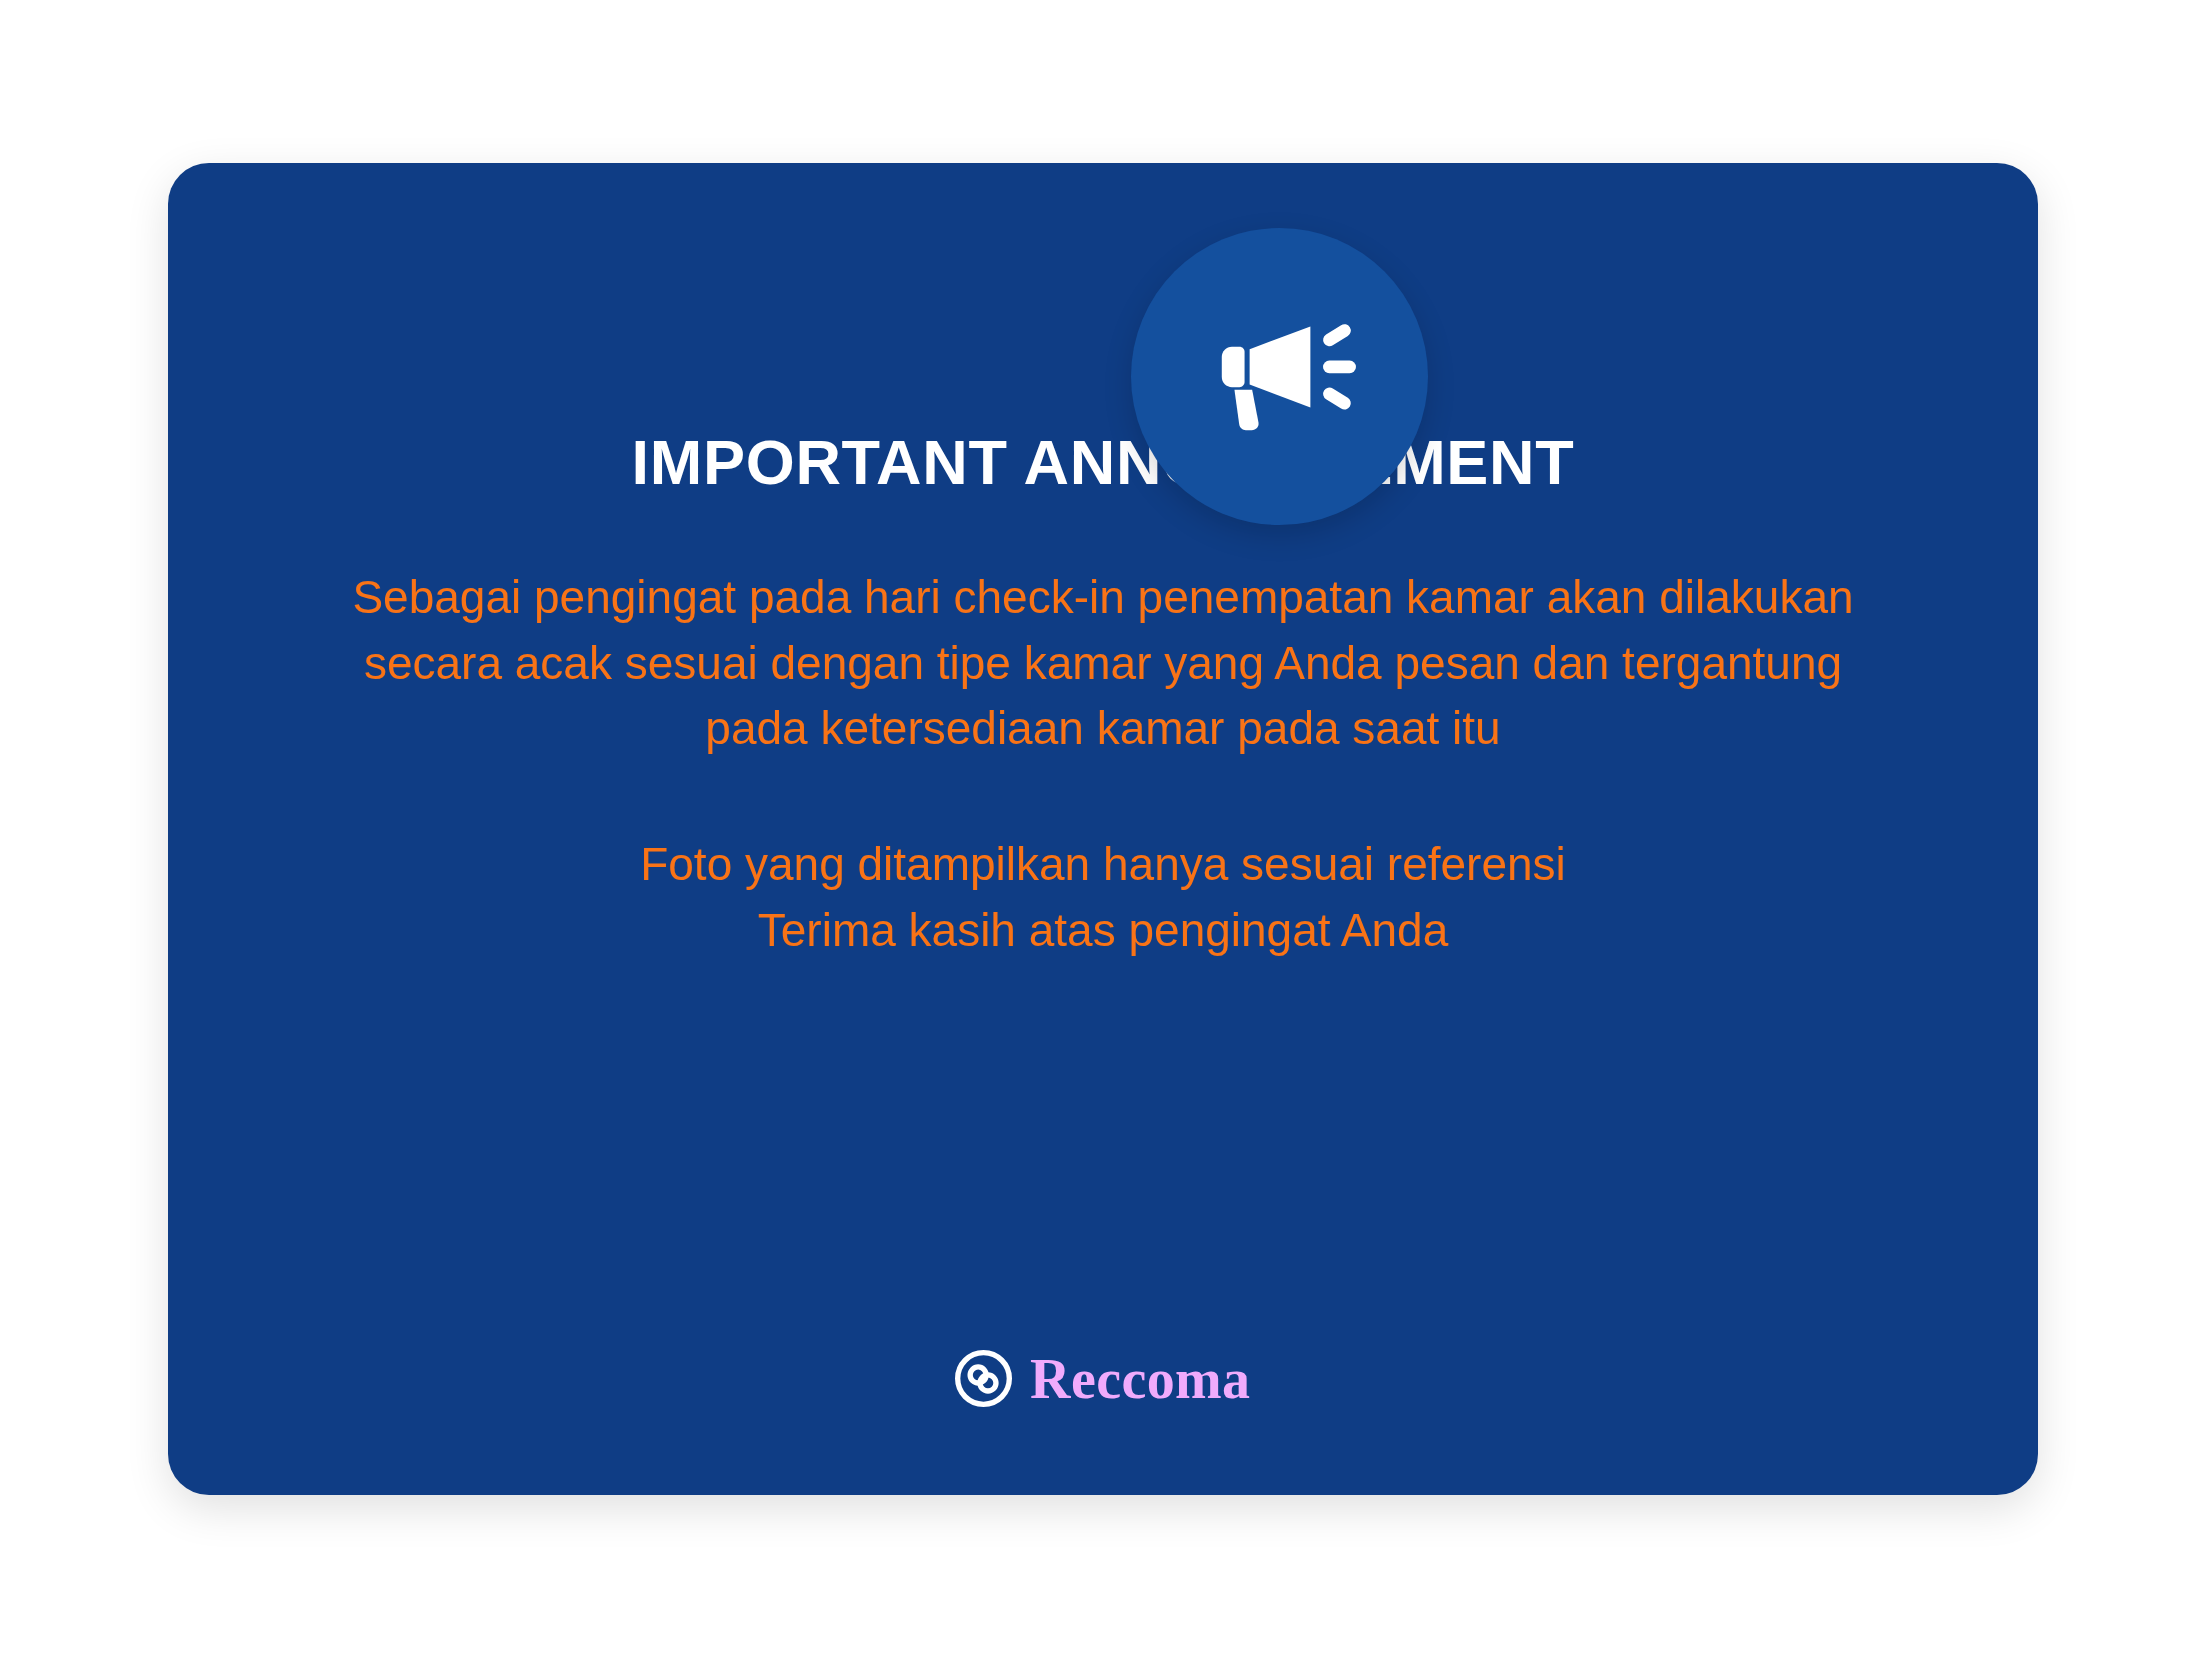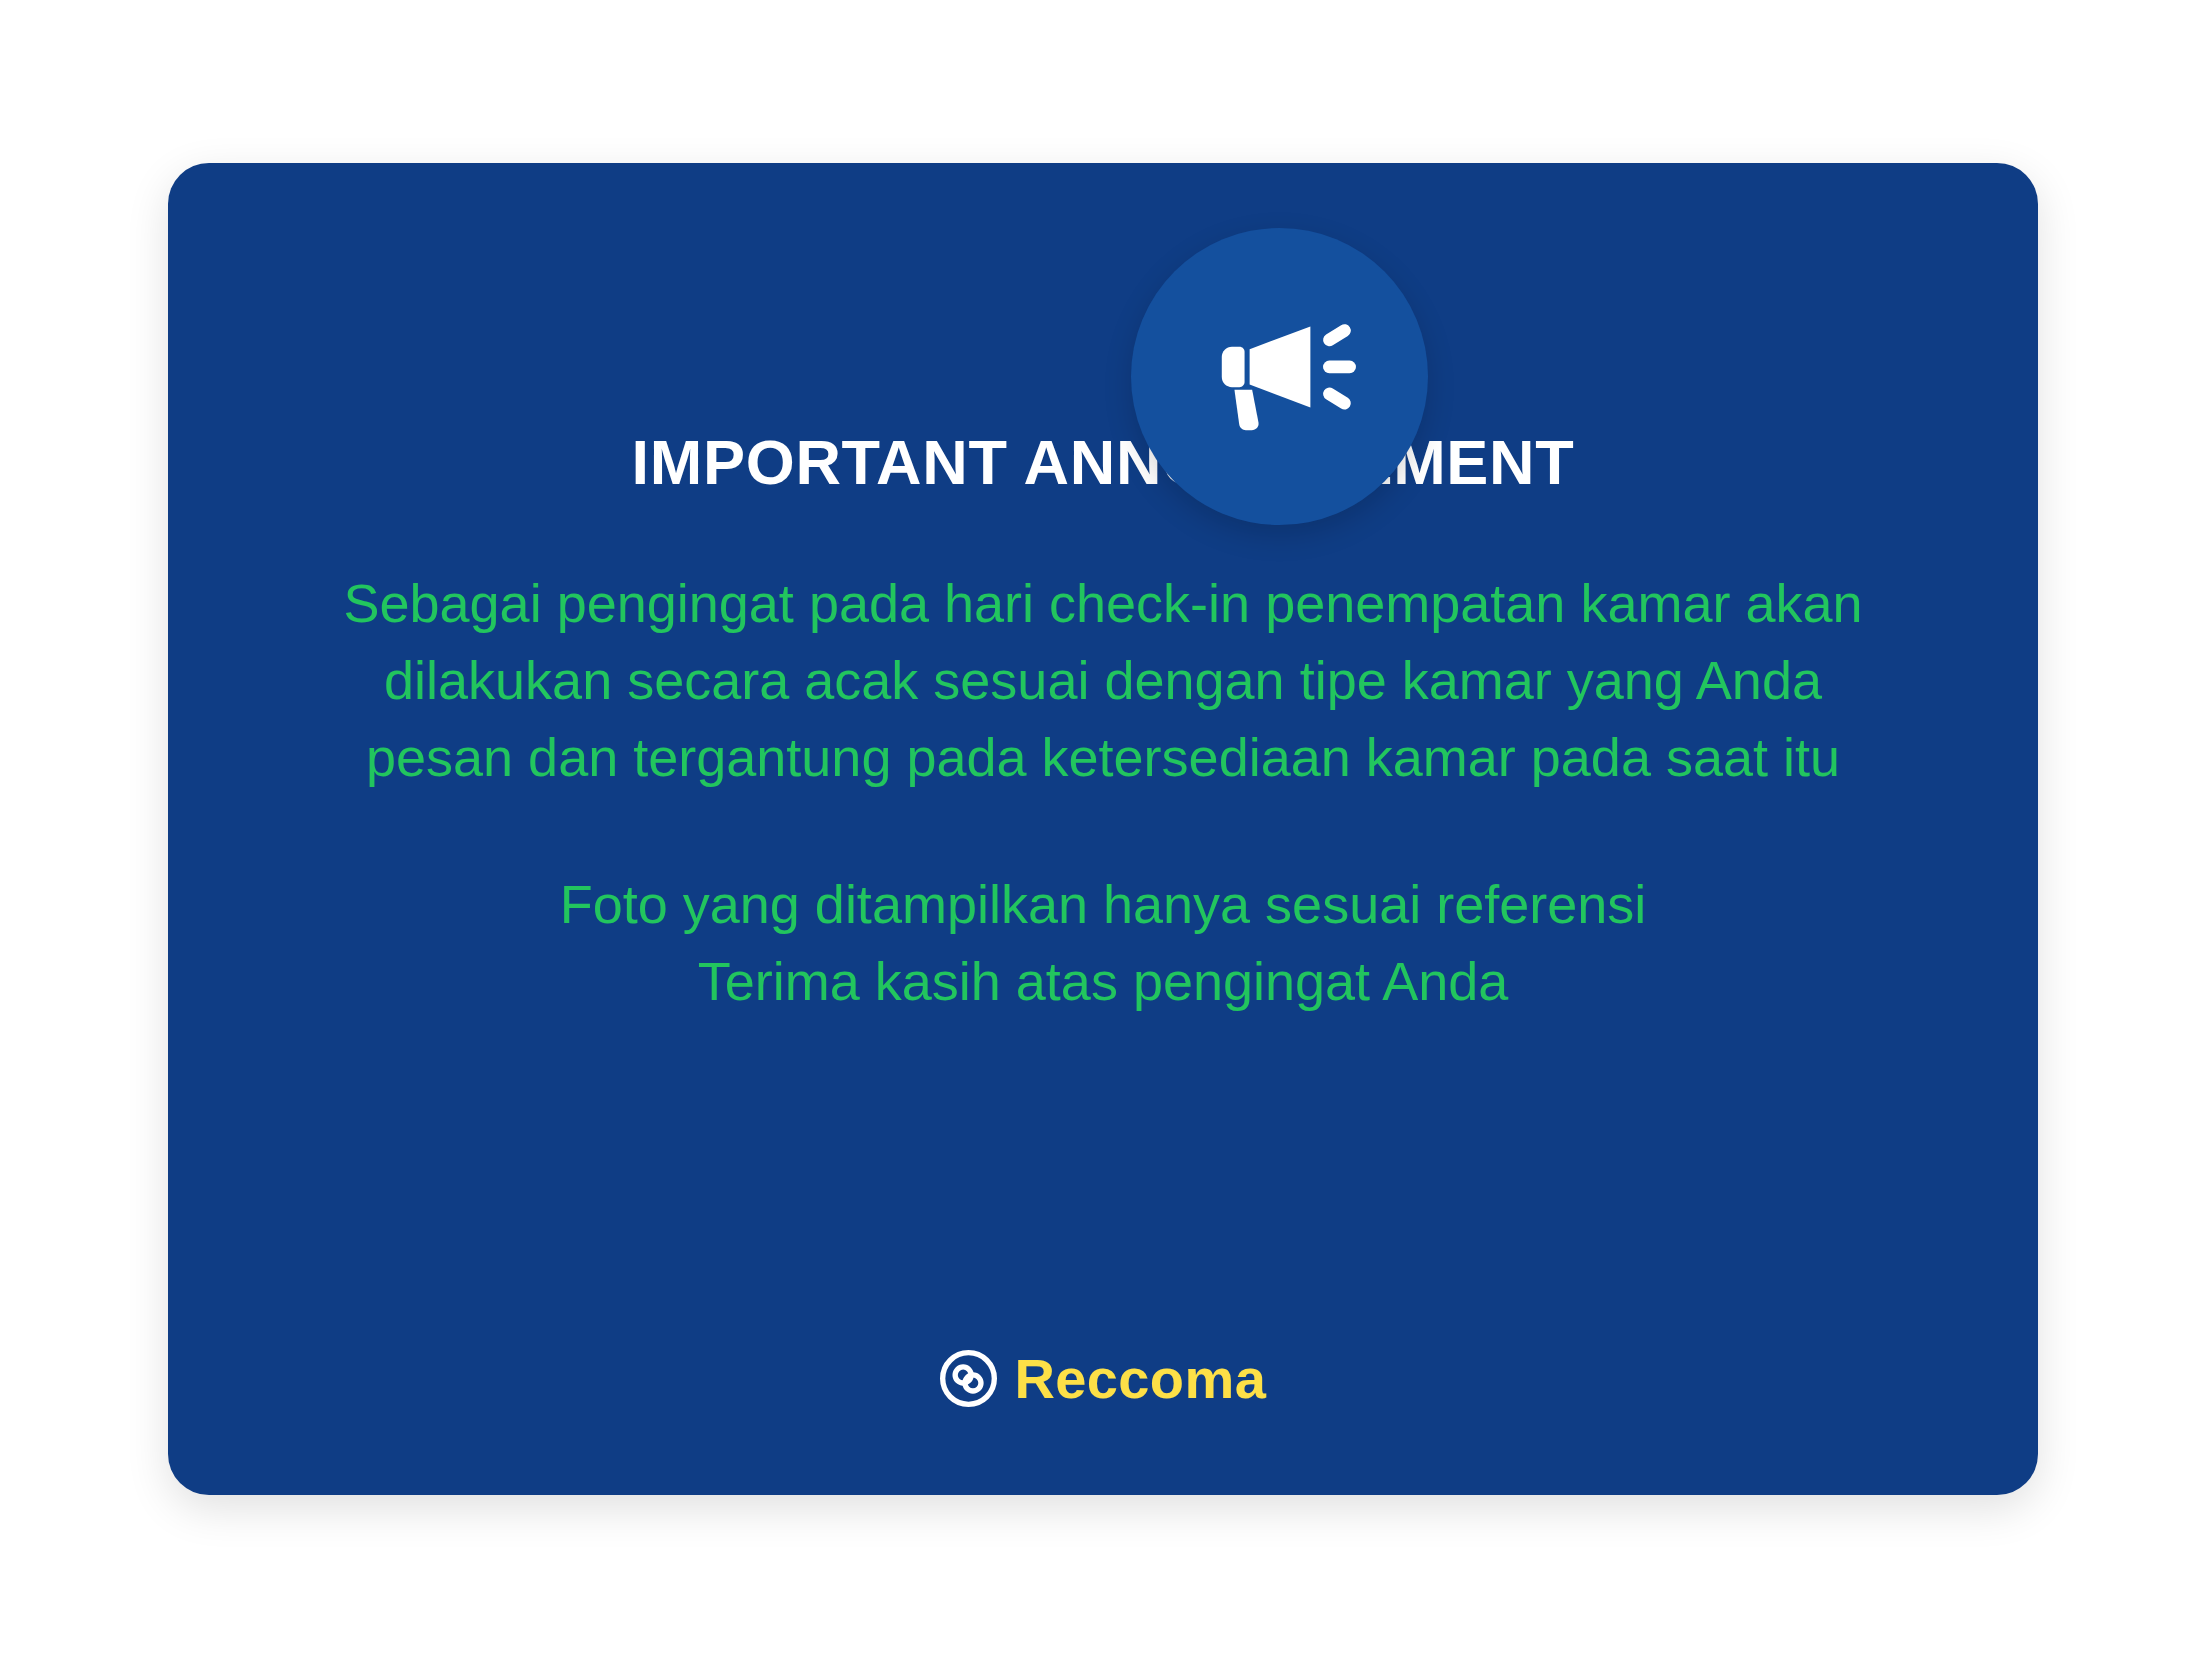--- a/index.html
+++ b/index.html
@@ -77,22 +77,22 @@
 
   .salutation {
     color: #ffffff;
     font-size: 46px;
     font-weight: normal;
     line-height: 1.35;
     margin: 0 0 71px 0;
   }
 
   .para {
-    color: #22c55e;
-    font-size: 54px;
+    color: #f97316;
+    font-size: 46px;
     font-weight: normal;
     line-height: 1.42;
     margin: 0 auto;
     max-width: 1558px;
   }
 
   .para.gap-after {
     margin-bottom: 71px;
   }
 
@@ -108,25 +108,26 @@
     gap: 17.6px;
   }
 
   .brand-mark {
     width: 57px;
     height: 57px;
     display: block;
   }
 
   .brand-name {
-    color: #fde047;
+    color: #f0abfc;
     font-size: 56px;
     font-weight: bold;
     letter-spacing: 0.4px;
     line-height: 1;
+    font-family: Liberation Serif, serif;
   }
 </style>
 </head>
 <body>
 
 <div class="canvas">
 
   <div class="card">
 
     <div class="badge">

